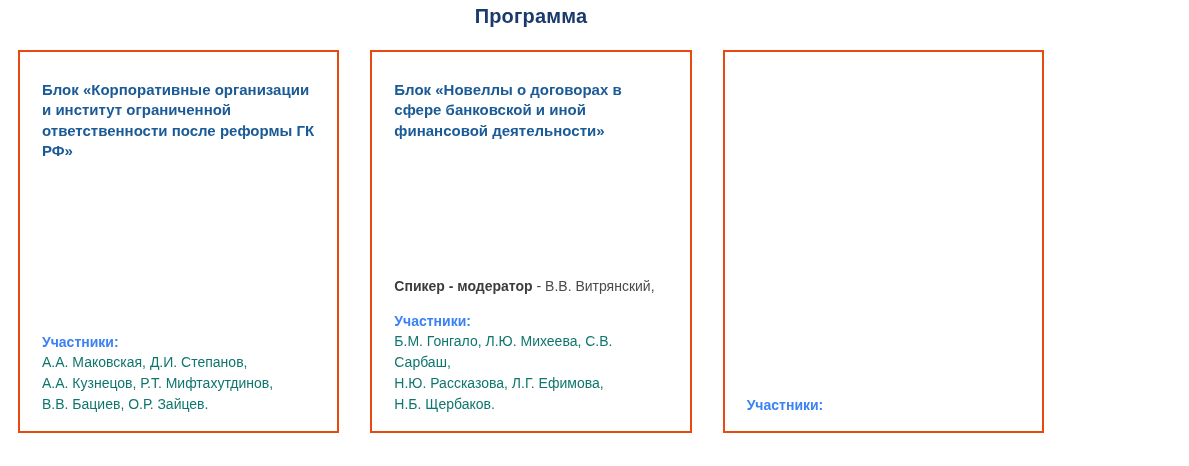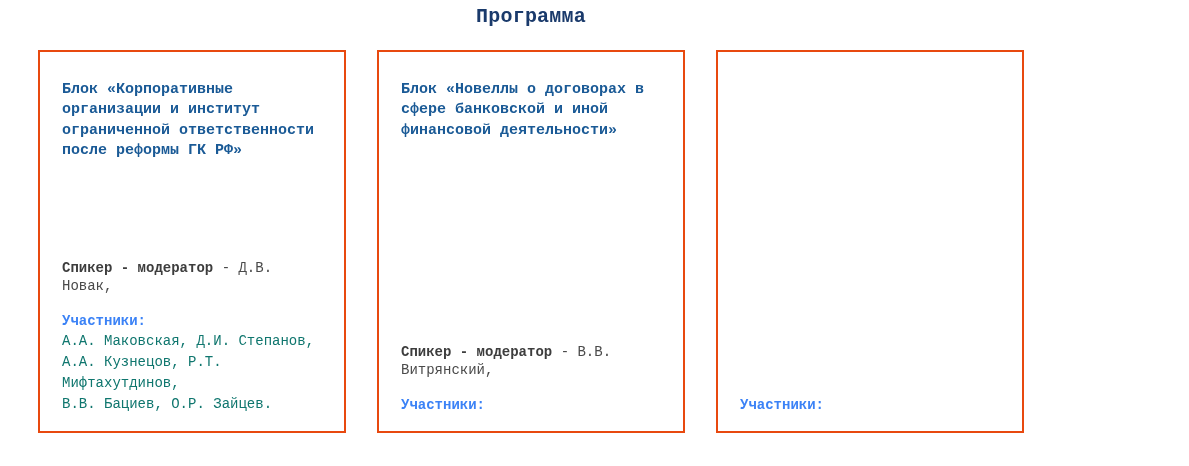--- a/index.html
+++ b/index.html
@@ -13,35 +13,34 @@
     background: #ffffff;
     font-family: "Liberation Sans", sans-serif;
     color: #333333;
     overflow: hidden;
   }
   .page {
     position: relative;
     width: 1062px;
     height: 466px;
     box-sizing: border-box;
-    font-family: Liberation Mono, monospace;
   }
   .page-title {
     text-align: center;
     font-size: 20px;
     font-weight: bold;
     color: #1a3a6b;
     margin: 0;
     padding-top: 5px;
     letter-spacing: 0.2px;
   }
   .cards {
     display: flex;
     gap: 31px;
-    padding: 0 38px;
+    padding: 0 18px;
     box-sizing: border-box;
     margin-top: 22px;
   }
   .card {
     border: 2px solid #e8490f;
     box-sizing: border-box;
     width: 358px;
     height: 383px;
     padding: 28px 22px 16px 22px;
     display: flex;
@@ -86,39 +85,38 @@
 
 <div class="page">
 
   <h1 class="page-title">Программа</h1>
 
   <div class="cards">
 
     <div class="card">
       <p class="card-heading">Блок «Корпоративные организации и институт ограниченной ответственности после реформы ГК РФ»</p>
       <div class="card-bottom">
-        <div class="speaker-line">
-          <span class="speaker-label">Спикер - модератор</span>
-          <span>- Д.В. Новак,</span>
-        </div>
         <div class="participants-label">Участники:</div>
         <div class="participants-list">А.А. Маковская, Д.И. Степанов,
 А.А. Кузнецов, Р.Т. Мифтахутдинов,
 В.В. Бациев, О.Р. Зайцев.</div>
       </div>
     </div>
 
     <div class="card">
       <p class="card-heading">Блок «Новеллы о договорах в сфере банковской и иной финансовой деятельности»</p>
       <div class="card-bottom">
         <div class="speaker-line">
           <span class="speaker-label">Спикер - модератор</span>
           <span>- В.В. Витрянский,</span>
         </div>
         <div class="participants-label">Участники:</div>
+        <div class="participants-list">Б.М. Гонгало, Л.Ю. Михеева, С.В. Сарбаш,
+Н.Ю. Рассказова, Л.Г. Ефимова,
+Н.Б. Щербаков.</div>
       </div>
     </div>
 
     <div class="card">
       <div class="card-bottom">
         <div class="participants-label">Участники:</div>
       </div>
     </div>
 
   </div>

